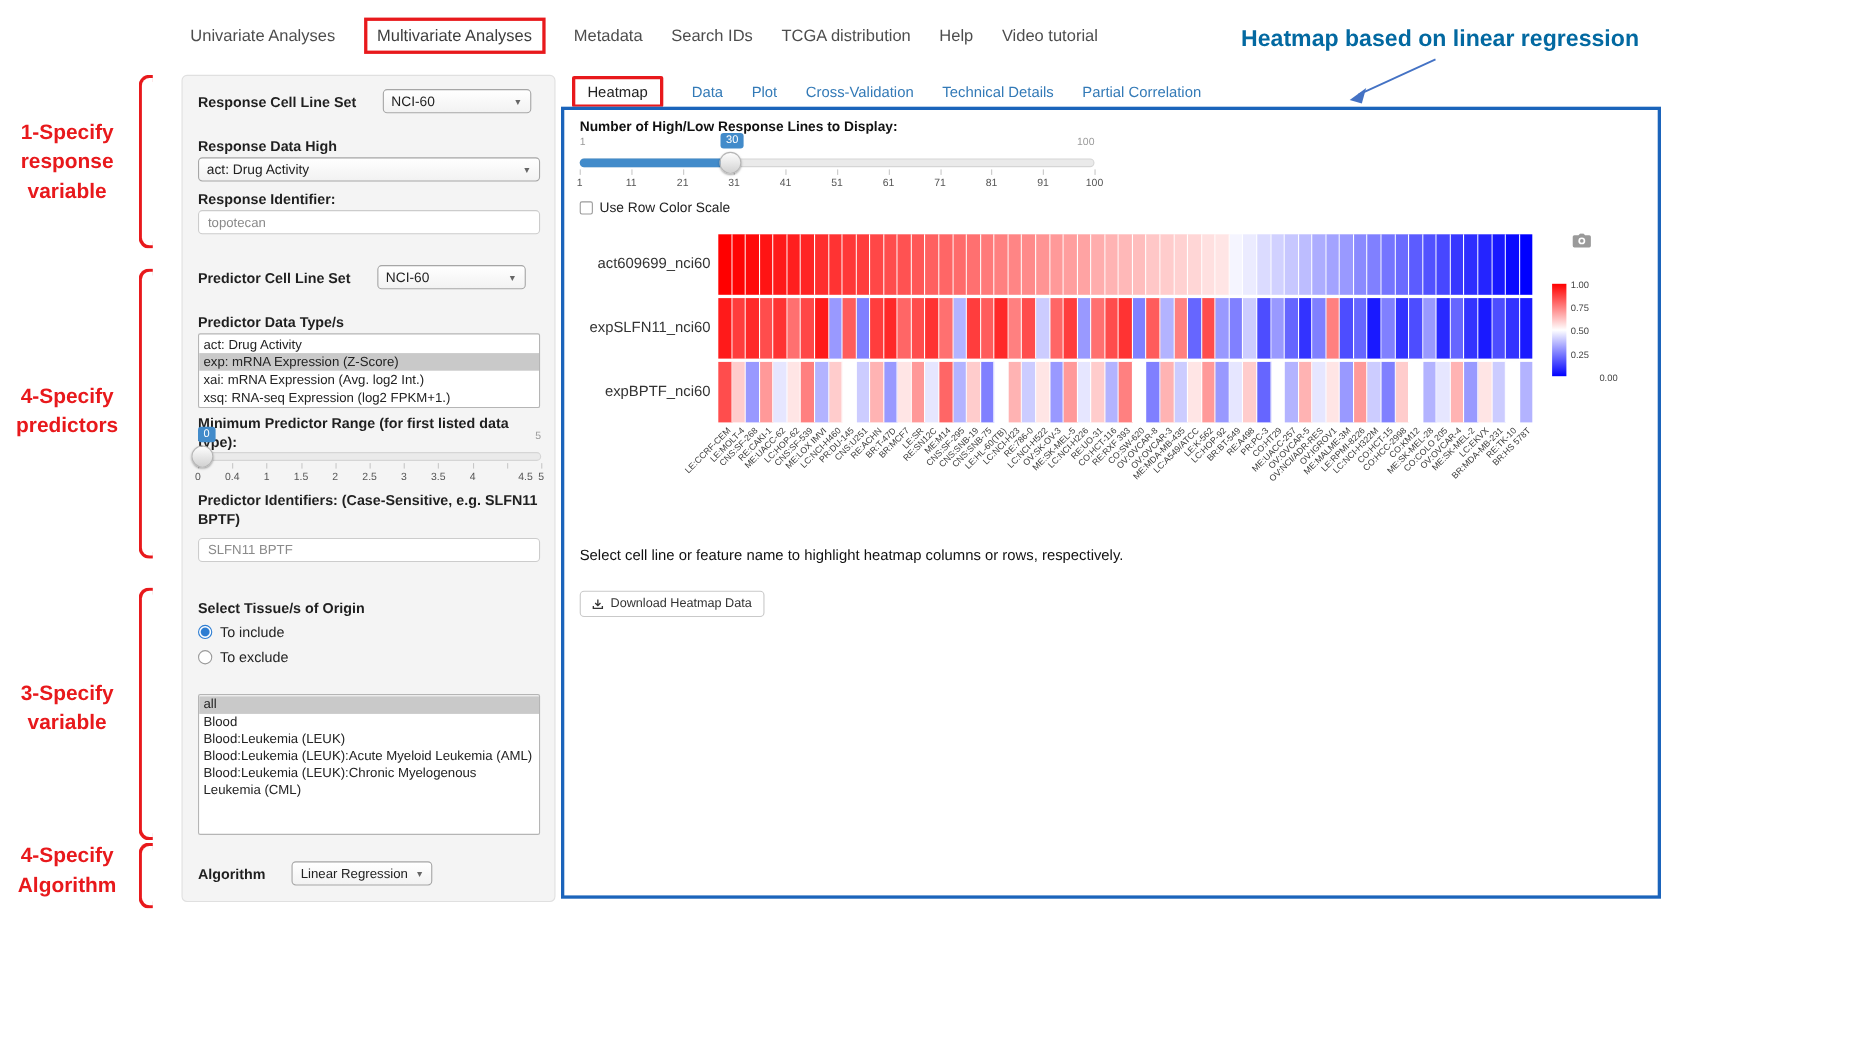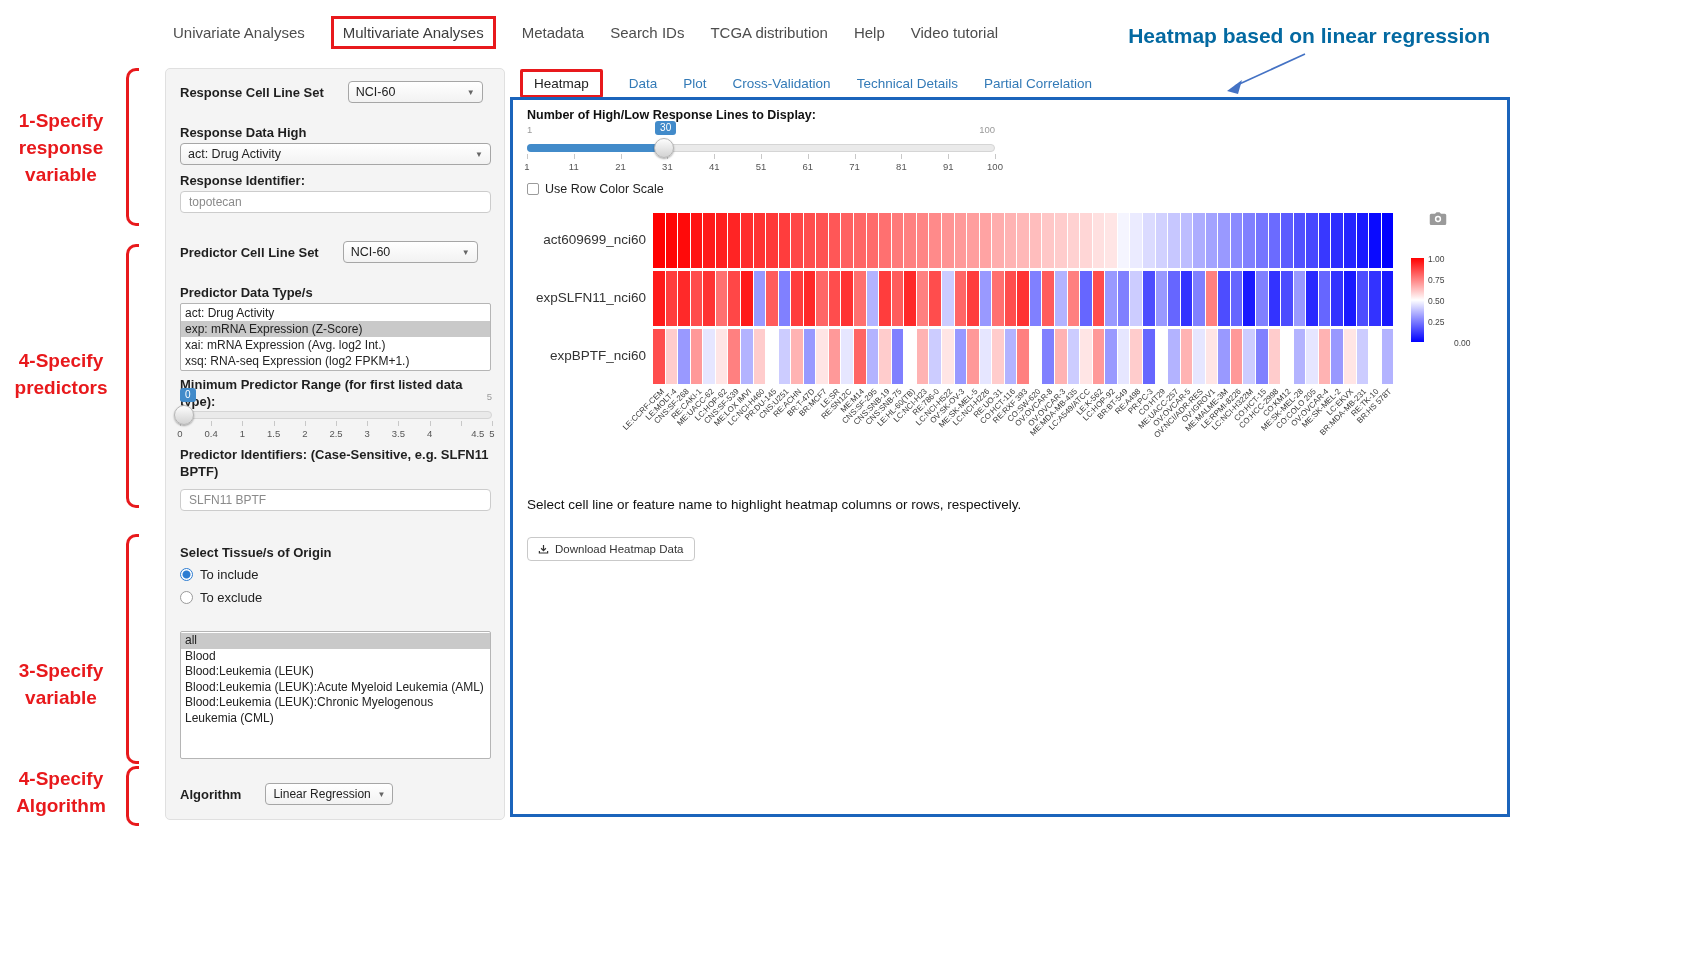--- a/index.html
+++ b/index.html
@@ -10,21 +10,21 @@
   .nav-bar{position:absolute;left:173px;top:16px;display:flex;align-items:center;gap:26px;font-size:15px;color:#4d4d4d;}
   .nav-item{white-space:nowrap;cursor:pointer;}
   .nav-item.active{border:3px solid #e8191c;padding:5px 9px;color:#3d3d3d;}
 
   
   .callout-title{position:absolute;top:24px;left:1040px;width:450px;text-align:right;font-size:21px;font-weight:bold;color:#0369a1;}
   .callout-arrow{position:absolute;left:1205px;top:50px;}
 
   
   .step-label{position:absolute;color:#e8191c;font-size:19px;font-weight:bold;line-height:1.42;text-align:center;width:118px;left:2px;}
-  #step-0{top:108px;} #step-1{top:348px;} #step-2{top:618px;margin-top:40px;} #step-3{top:766px;}
+  #step-0{top:108px;} #step-1{top:348px;} #step-2{top:618px;} #step-3{top:766px;}
   .bracket{position:absolute;left:126px;width:13px;border:3px solid #e8191c;border-right:none;border-radius:10px 0 0 10px;box-sizing:border-box;}
   #br-0{top:68px;height:158px;} #br-1{top:244px;height:264px;} #br-2{top:534px;height:230px;} #br-3{top:766px;height:60px;}
 
   
   .sidebar{position:absolute;left:165px;top:68px;width:340px;height:752px;background:#f4f4f4;border:1px solid #e0e0e0;border-radius:5px;box-sizing:border-box;font-size:13px;color:#1f1f1f;}
   .f-row{position:absolute;left:14px;right:13px;display:flex;align-items:center;gap:24px;}
   .f-lab-abs{position:absolute;left:14px;right:13px;font-size:13px;font-weight:bold;color:#1f1f1f;line-height:1.3;}
   .sel{display:flex;justify-content:space-between;align-items:center;background:linear-gradient(#fff,#f2f2f2);border:1px solid #a6a6a6;border-radius:4px;padding:2px 7px;font-size:12.5px;color:#222;box-sizing:border-box;height:22px;cursor:pointer;}
   .w135{width:135px;}
   .wfull{position:absolute;left:14px;right:13px;}

